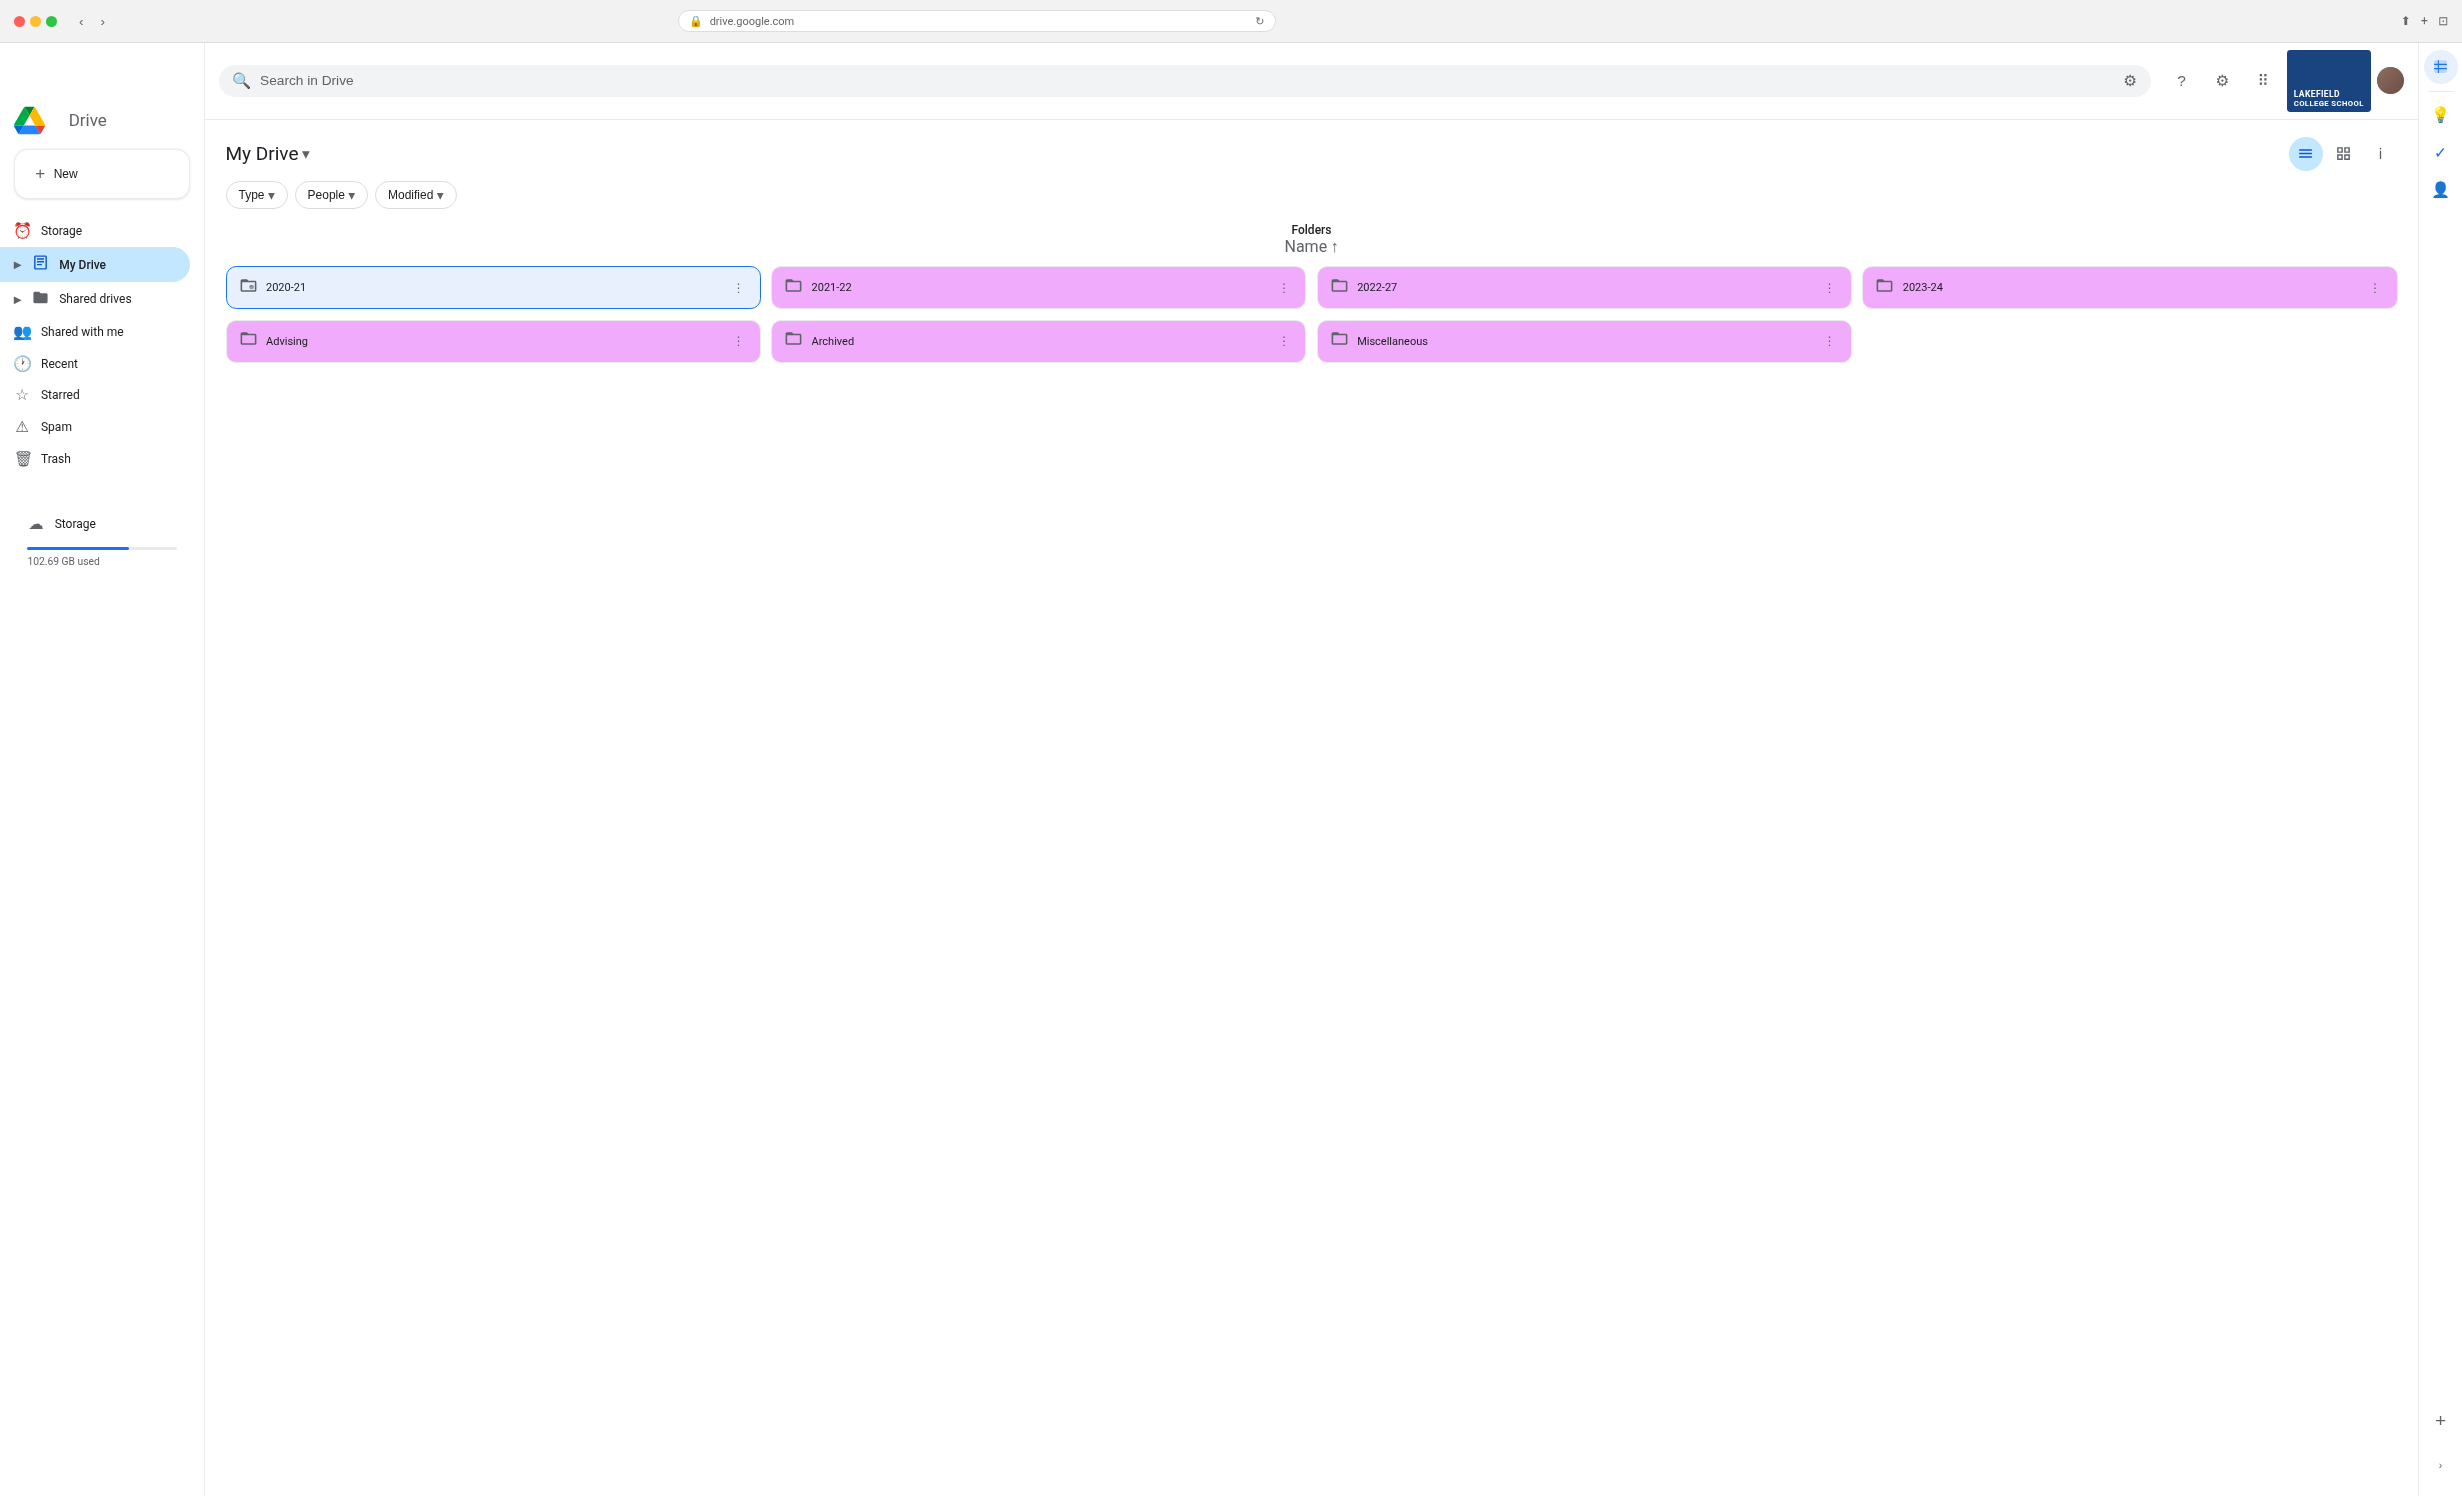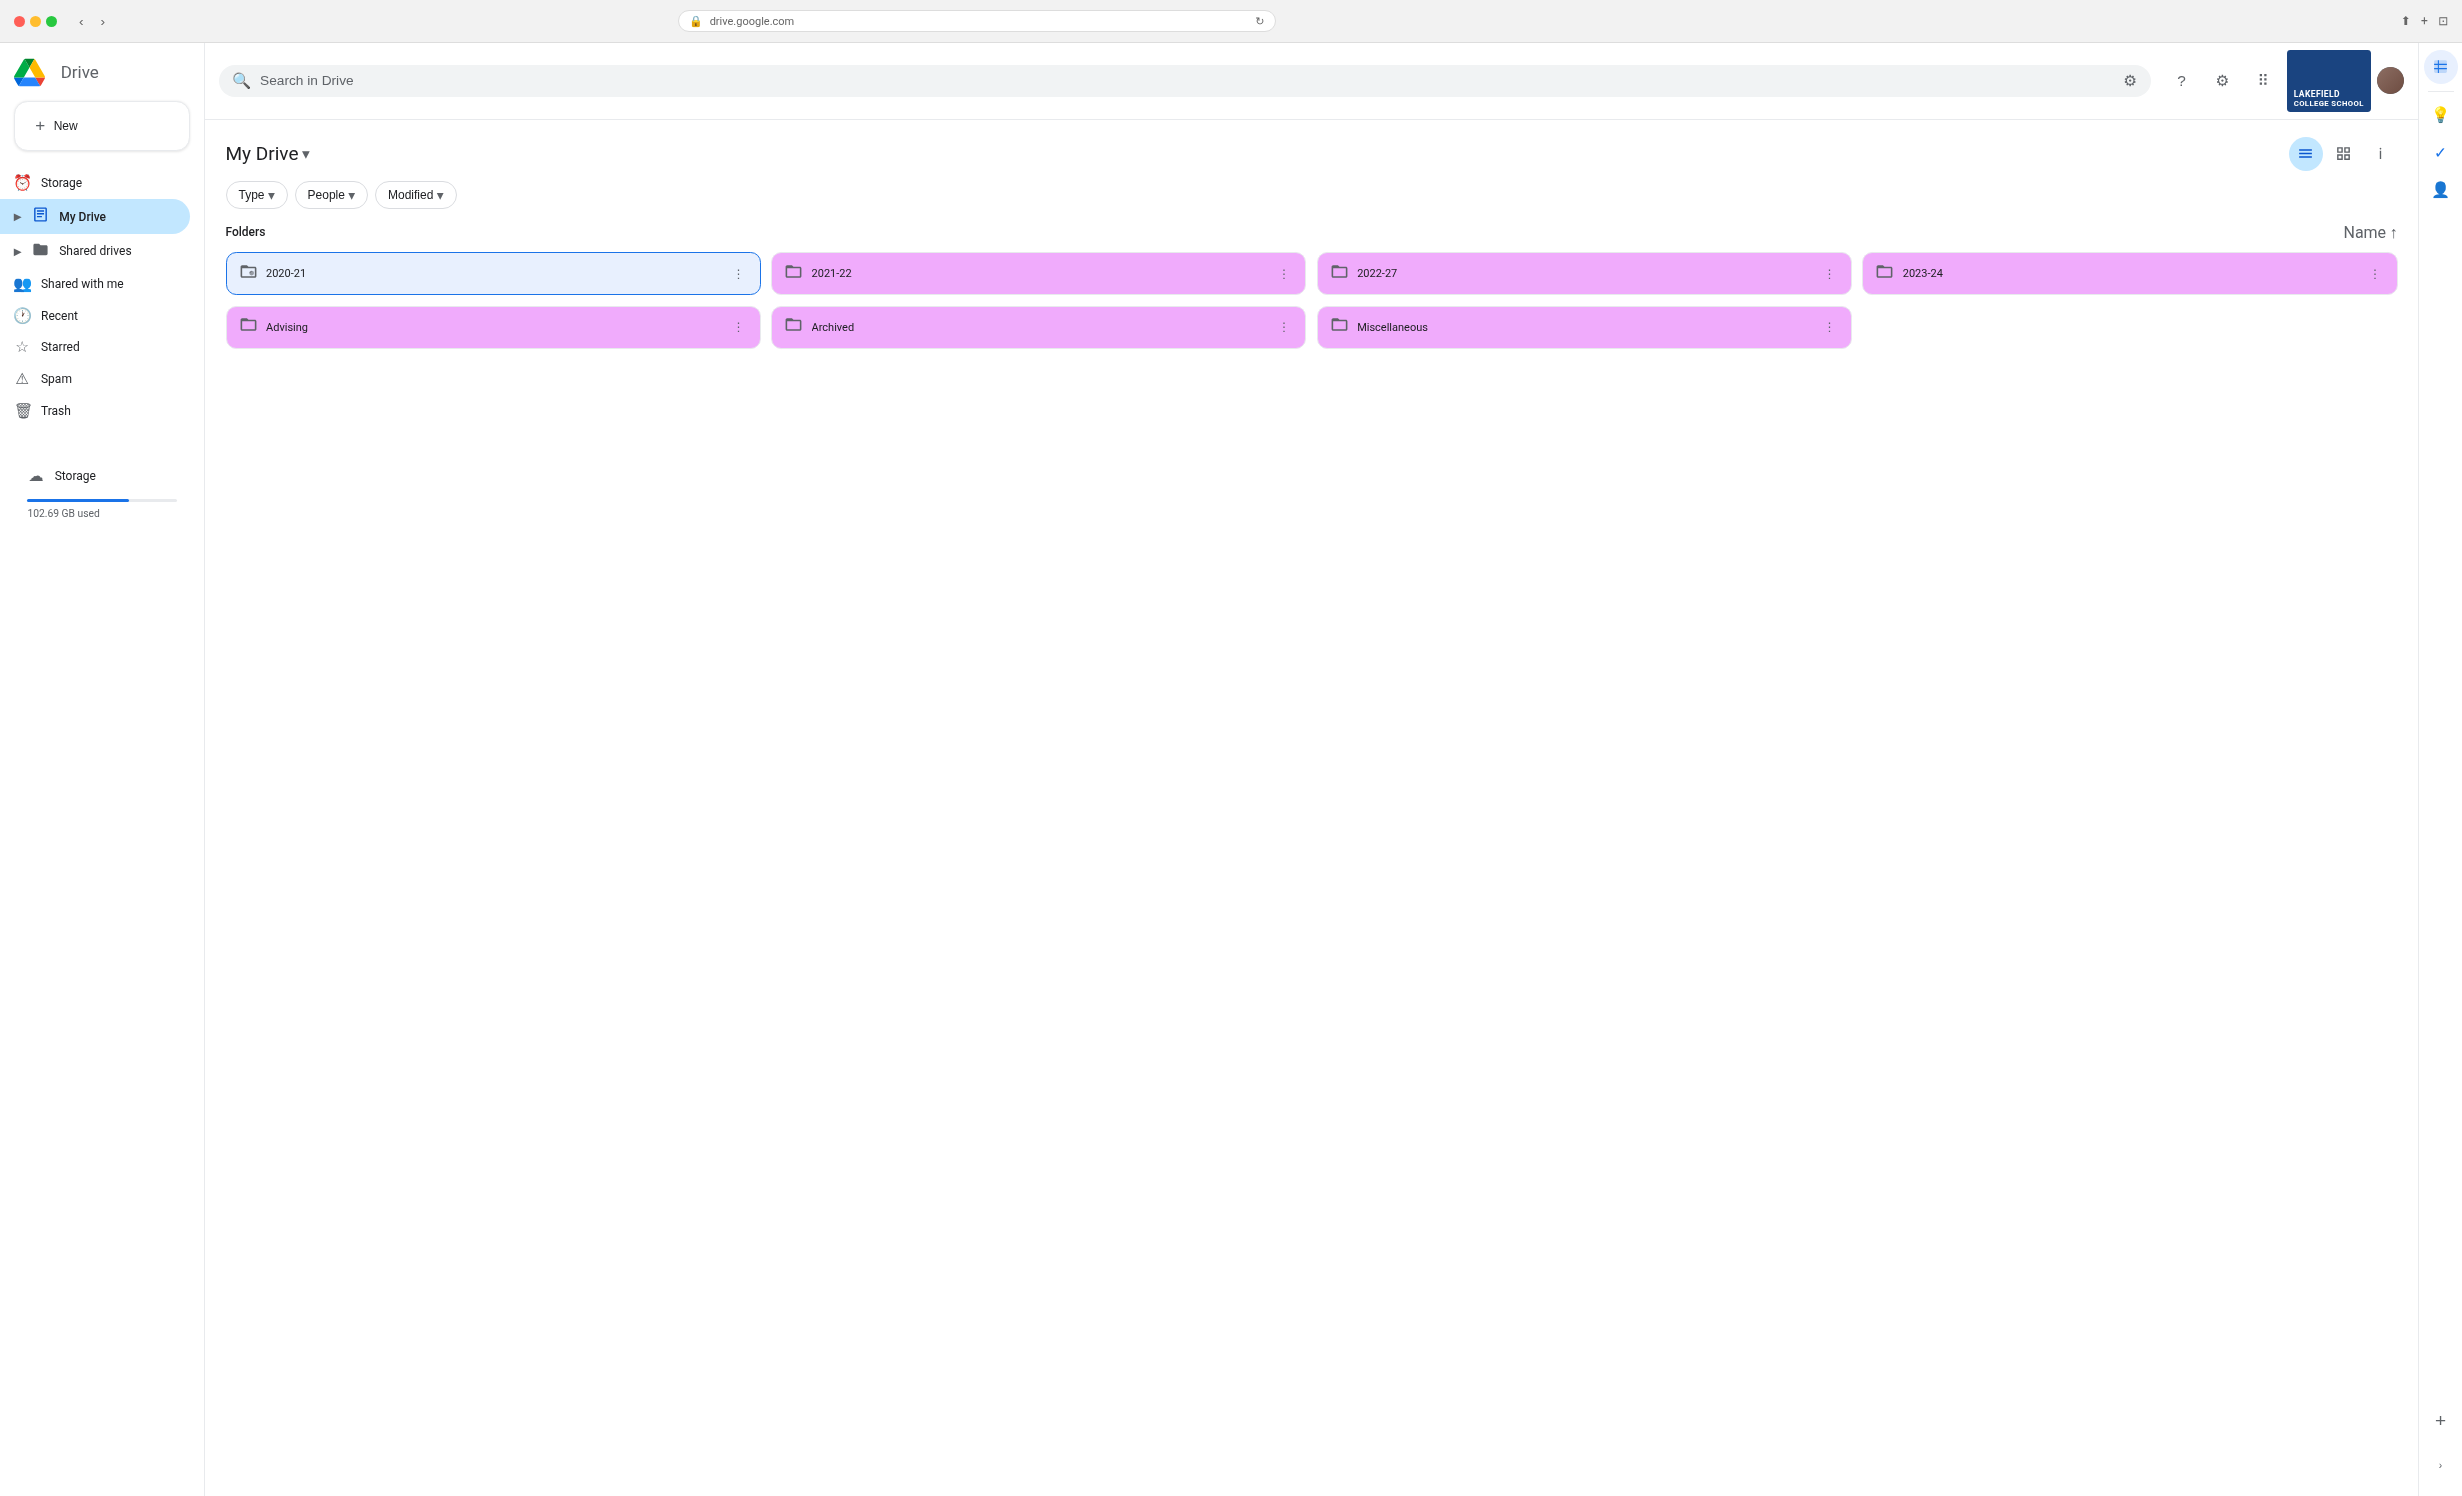--- a/index.html
+++ b/index.html
@@ -82,21 +82,21 @@
     .sidebar-item .icon { color: #5f6368; font-size: 15.4px; width: 17px; text-align: center; }
     .sidebar-item.active .icon { color: #0b57d0; }
 
     .sidebar-section { margin-top: 3.4px; }
 
     .storage-info { padding: 13.7px; margin-top: auto; }
     .storage-label { font-size: 10.3px; color: #5f6368; margin-bottom: 5.1px; }
     .storage-bar { height: 3.4px; background: #e8eaed; border-radius: 1.7px; }
     .storage-fill { height: 100%; background: #1a73e8; border-radius: 1.7px; width: 68%; }
     .logo-area { display: flex; align-items: center; gap: 6.8px; width: 171px; }
-    .google-drive-logo { display: flex; align-items: center; gap: 16px; }
+    .google-drive-logo { display: flex; align-items: center; gap: 24px; margin-top: 48px; }
     .drive-logo-icon { width: 31px; height: 31px; }
     .drive-logo-text { font-size: 17px; color: #5f6368; font-weight: 400; }
 
     .search-bar {
       flex: 1;
       display: flex;
       align-items: center;
       background: #f1f3f4;
       border-radius: 20.5px;
       padding: 6.8px 13.7px;
@@ -158,20 +158,21 @@
       color: #202124;
     }
     .filter-chip .arrow { font-size: 13.7px; color: #5f6368; }
 
     .folders-section { padding: 0 20.5px; }
     .section-header {
       display: flex;
       align-items: center;
       justify-content: space-between;
       margin-bottom: 10.3px;
+      flex-direction: column;
     }
     .section-title { font-size: 12px; color: #202124; font-weight: 500; }
     .sort-control { display: flex; align-items: center; gap: 3.4px; font-size: 16px; color: #5f6368; cursor: pointer; }
 
     .folders-grid {
       display: grid;
       grid-template-columns: repeat(4, 1fr);
       gap: 10.3px;
     }
 

